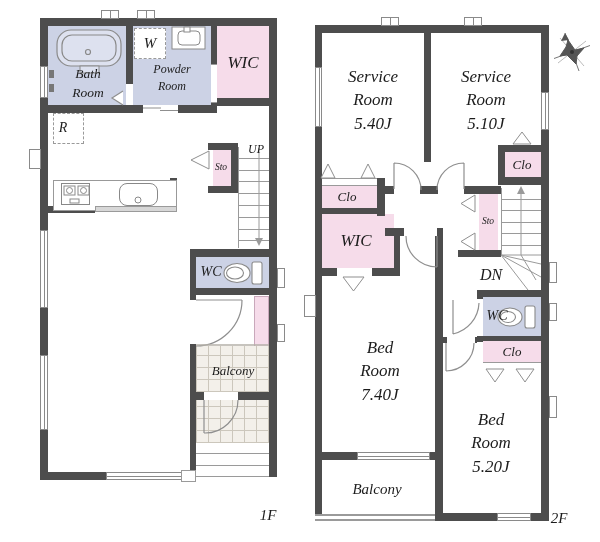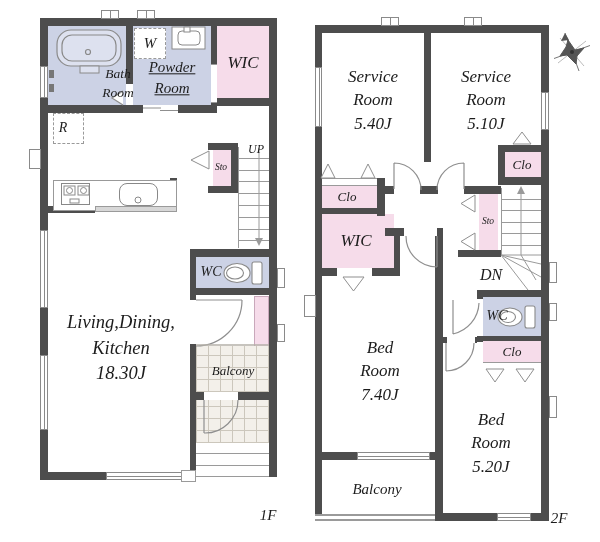--- a/index.html
+++ b/index.html
@@ -221,33 +221,30 @@
 
     <g>
       <path d="M565,33 L579,71 M554,58.5 L590,45.5" stroke="#777" stroke-width="1"></path>
       <path d="M560,38 L584,66 M558,63 L586,41" stroke="#aaa" stroke-width="0.8"></path>
       <path d="M568,40 L575,50 L584,48 L577,56 L576,64 L567,55 L560,56 L566,47 Z" fill="#555" stroke="#555"></path>
       <path d="M565,33 L561,41 L569,40 Z" fill="#555"></path>
       <circle cx="572" cy="52" r="2" fill="#333"></circle>
     </g>
   </svg>
 
-  <div class="lbl" style="left:88px;top:84px;font-size:13.5px;margin-left:30px;">Bath
+  <div class="lbl" style="left:88px;top:84px;font-size:13.5px;">Bath
 Room</div>
-  <div class="lbl" style="left:172px;top:78px;font-size:15px;text-decoration:underline;">Powder
+  <div class="lbl" style="left:172px;top:78px;font-size:12px;">Powder
 Room</div>
   <div class="lbl" style="left:243px;top:63px;font-size:17px;">WIC</div>
   <div class="lbl" style="left:150px;top:43px;font-size:15px;">W</div>
   <div class="lbl" style="left:63px;top:128px;font-size:14px;">R</div>
   <div class="lbl" style="left:221px;top:168px;font-size:9.5px;">Sto</div>
   <div class="lbl" style="left:256px;top:149px;font-size:12px;">UP</div>
   <div class="lbl" style="left:211px;top:272px;font-size:14px;">WC</div>
-  <div class="lbl" style="left:121px;top:348px;font-size:18.5px;">Living,Dining,
-Kitchen
-18.30J</div>
   <div class="lbl" style="left:233px;top:371px;font-size:13px;">Balcony</div>
   <div class="lbl" style="left:268px;top:515px;font-size:15px;font-style:italic;">1F</div>
 
   <div class="lbl" style="left:373px;top:100px;font-size:17px;">Service
 Room
 5.40J</div>
   <div class="lbl" style="left:486px;top:100px;font-size:17px;">Service
 Room
 5.10J</div>
   <div class="lbl" style="left:347px;top:197px;font-size:13px;">Clo</div>

